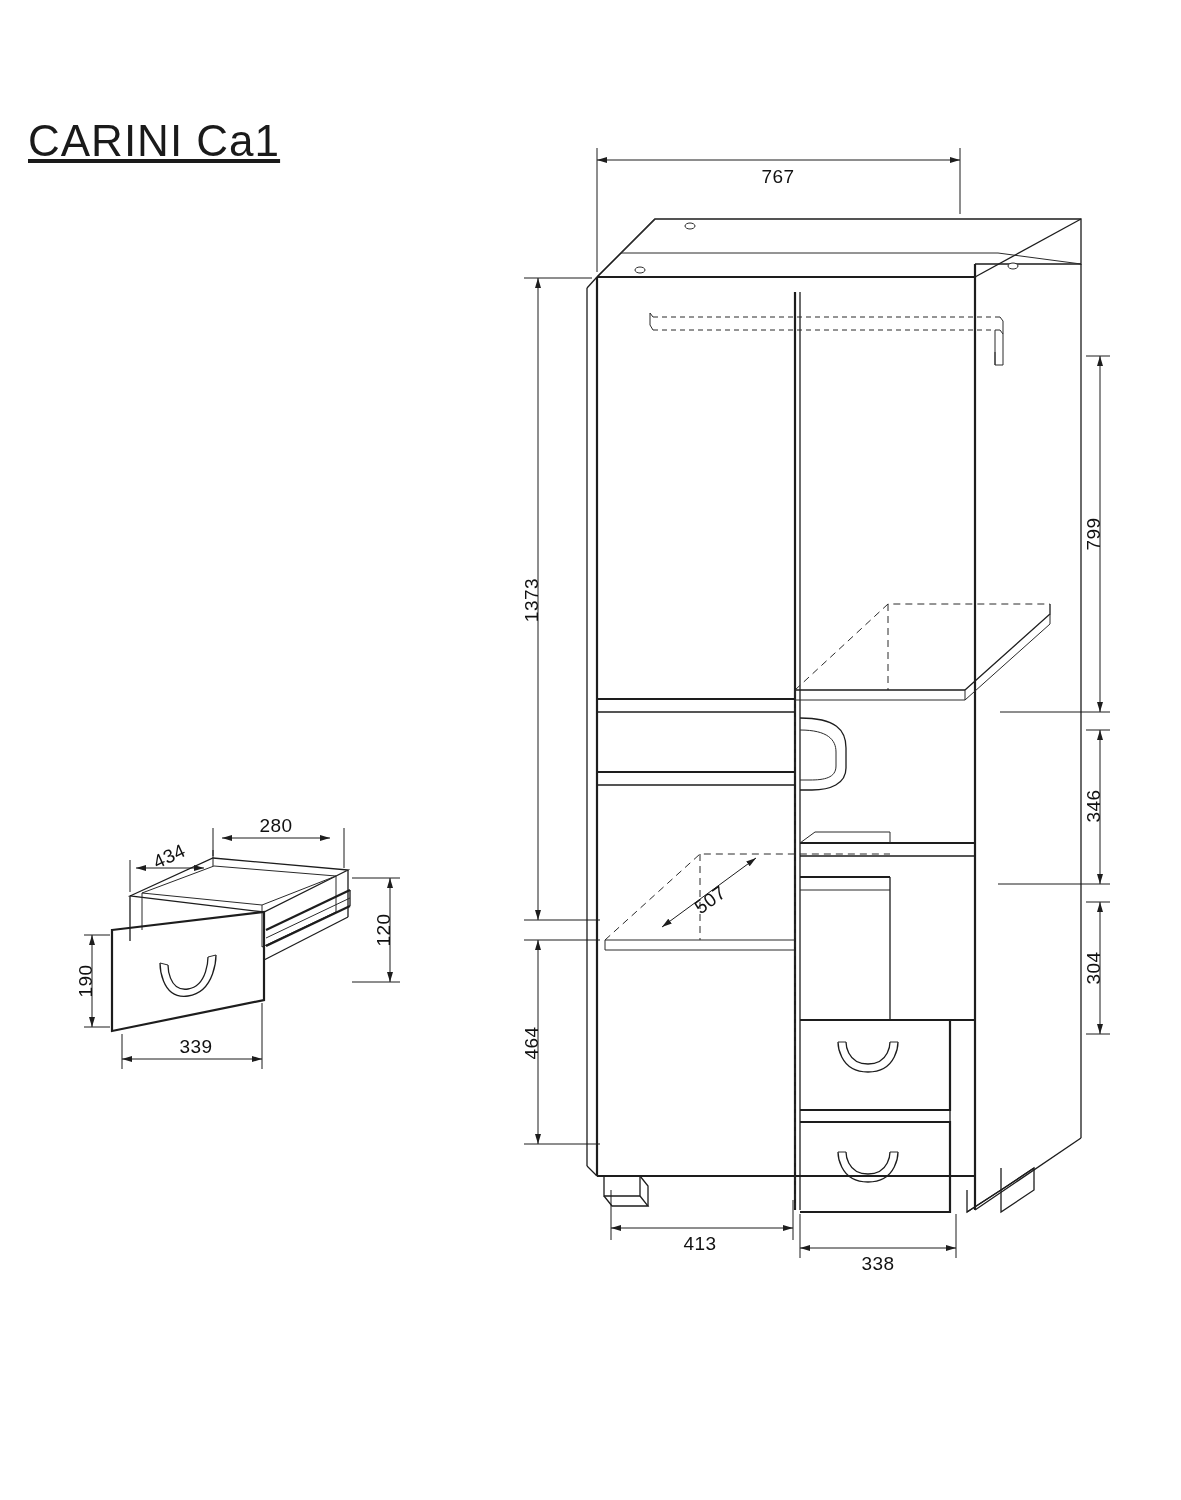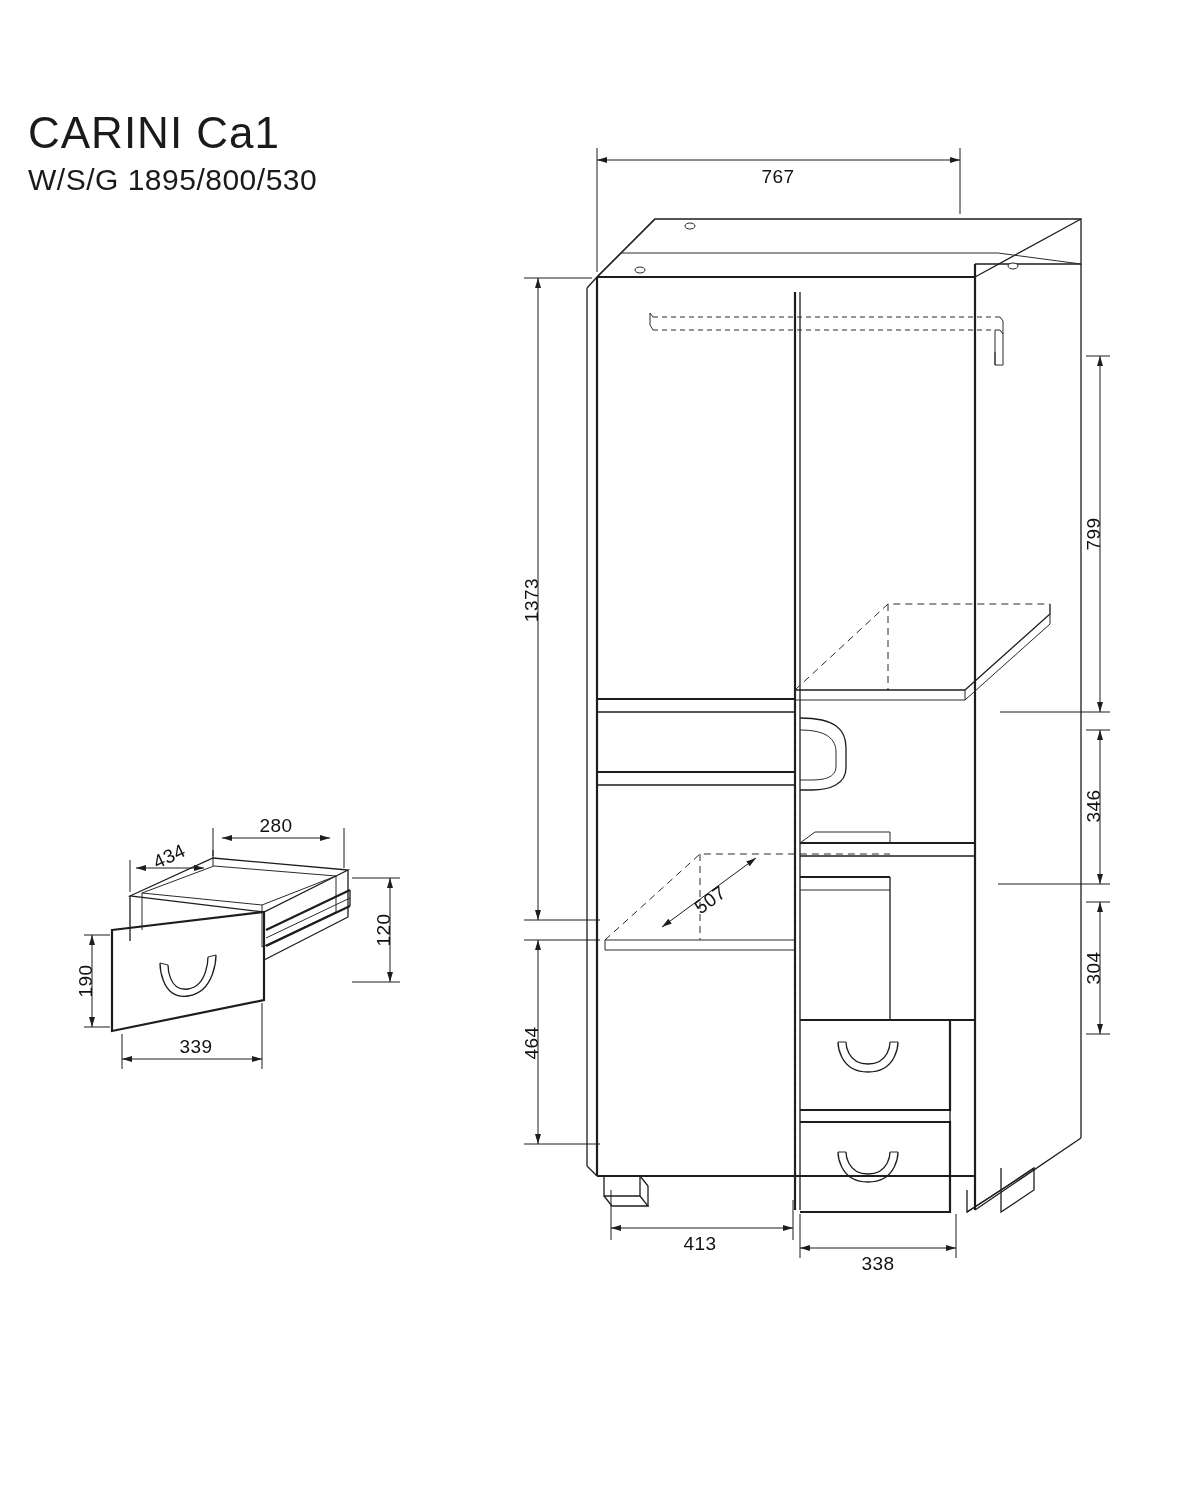--- a/index.html
+++ b/index.html
@@ -15,22 +15,23 @@
     color: #1a1a1a;
     overflow: hidden;
   }
   #sheet {
     position: absolute;
     inset: 0;
   }
   .title-block {
     position: absolute;
     left: 28px;
-    top: 110px;
+    top: 118px;
     user-select: none;
+    text-decoration: underline;
   }
   .title-main {
     font-size: 44px;
     letter-spacing: 1px;
     line-height: 1.05;
     font-weight: 400;
     white-space: nowrap;
   }
   .title-sub {
     font-size: 30px;
@@ -94,21 +95,20 @@
     letter-spacing: 0.5px;
   }
 </style>
 </head>
 <body>
 
 <div id="sheet">
 
   <div class="title-block">
     <div class="title-main">CARINI Ca1</div>
-    <div class="title-sub">W/S/G  1895/800/530</div>
   </div>
 
   <svg class="draw" viewBox="0 0 1181 1500">
     <defs>
       <marker id="arrL" markerWidth="12" markerHeight="10" refX="10" refY="5" orient="auto" markerUnits="userSpaceOnUse">
         <path d="M10,5 L0,2 L0,8 Z" fill="#1d1d1d"></path>
       </marker>
       <marker id="arrR" markerWidth="12" markerHeight="10" refX="2" refY="5" orient="auto" markerUnits="userSpaceOnUse">
         <path d="M2,5 L12,2 L12,8 Z" fill="#1d1d1d"></path>
       </marker>

